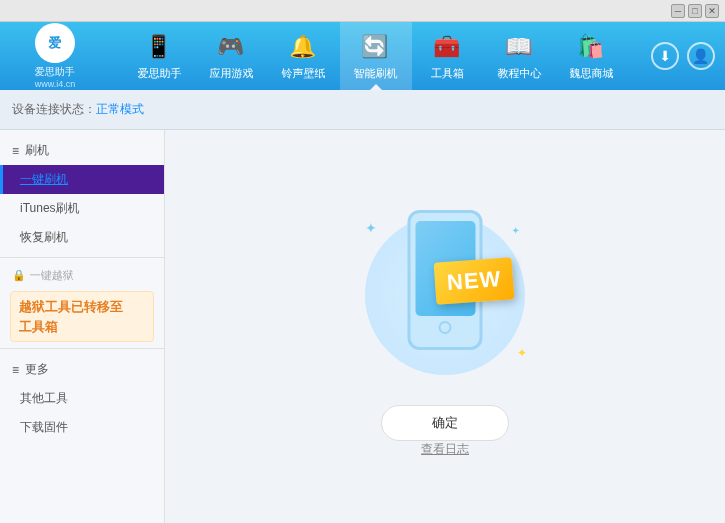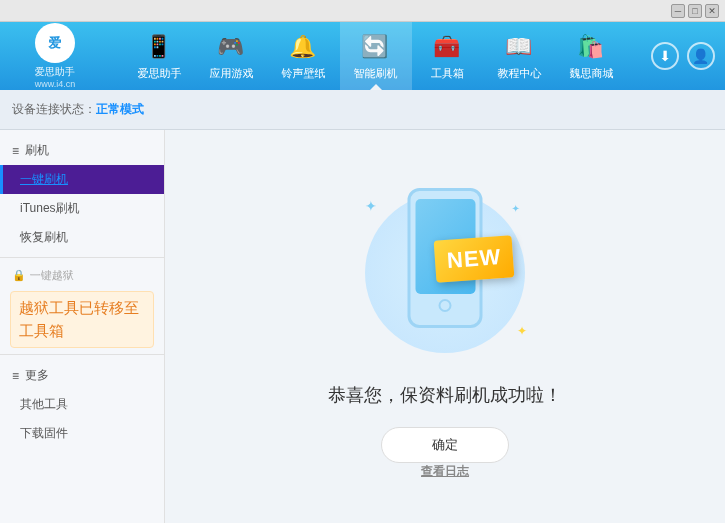--- a/index.html
+++ b/index.html
@@ -151,23 +151,24 @@
       display: flex;
       align-items: center;
       gap: 4px;
     }
     .sidebar-note {
       margin: 4px 10px;
       background: #fff3e0;
       border: 1px solid #ffe0b2;
       border-radius: 4px;
       padding: 5px 8px;
-      font-size: 15px;
+      font-size: 13px;
       color: #e67e22;
       line-height: 1.5;
+      font-weight: bold;
     }
 
     
     .content {
       flex: 1;
       background: #f0f4f8;
       display: flex;
       flex-direction: column;
       align-items: center;
       justify-content: center;
@@ -193,21 +194,20 @@
       padding: 8px 50px;
       font-size: 13px;
       color: #333;
       cursor: pointer;
     }
     .daily-link {
       font-size: 12px;
       color: #888;
       cursor: pointer;
       text-decoration: underline;
-      font-weight: bold;
     }
   </style>
 </head>
 <body>
 
 <div class="title-bar">
   <div class="title-bar-controls">
     <div class="title-btn">─</div>
     <div class="title-btn">□</div>
     <div class="title-btn">✕</div>
@@ -257,21 +257,21 @@
   </div>
 
   <div class="nav-right">
     <div class="nav-right-btn">⬇</div>
     <div class="nav-right-btn">👤</div>
   </div>
 </div>
 
 <div style="height:40px; background:#e8eef5; border-bottom:1px solid #d0d8e0; display:flex; align-items:center; padding:0 12px; font-size:12px;">
   <span style="color:#666;">设备连接状态：</span>
-  <span style="color:#1890ff; font-weight:bold;text-align:right;">正常模式</span>
+  <span style="color:#1890ff; font-weight:normal;text-align:right;">正常模式</span>
 </div>
 
 <div class="main-area">
 
   <div class="sidebar">
 
     <div class="sidebar-section-header">
       <span style="color:#555;">≡</span>
       <span style="color:#555;">刷机</span>
     </div>
@@ -322,23 +322,20 @@
 
       <div style="position:absolute; left:90px; top:55px; background:linear-gradient(135deg,#ffd740,#ffab00); color:white; font-size:22px; font-weight:900; padding:8px 12px; border-radius:4px; box-shadow:2px 3px 8px rgba(0,0,0,0.25); transform:rotate(-4deg); letter-spacing:1px;">
         <span>NEW</span>
       </div>
 
       <div style="position:absolute;left:20px;top:15px;color:#7ecef4;font-size:14px;">✦</div>
       <div style="position:absolute;right:25px;top:20px;color:#7ecef4;font-size:10px;">✦</div>
       <div style="position:absolute;right:18px;bottom:25px;color:#ffd740;font-size:12px;">✦</div>
     </div>
 
-    <div class="success-message">
-      <span>恭喜您，保资料刷机成功啦！</span>
-    </div>
 
     <button class="confirm-btn">
       <span>确定</span>
     </button>
 
     <div class="daily-link">
       <span>查看日志</span>
     </div>
   </div>
 </div>

